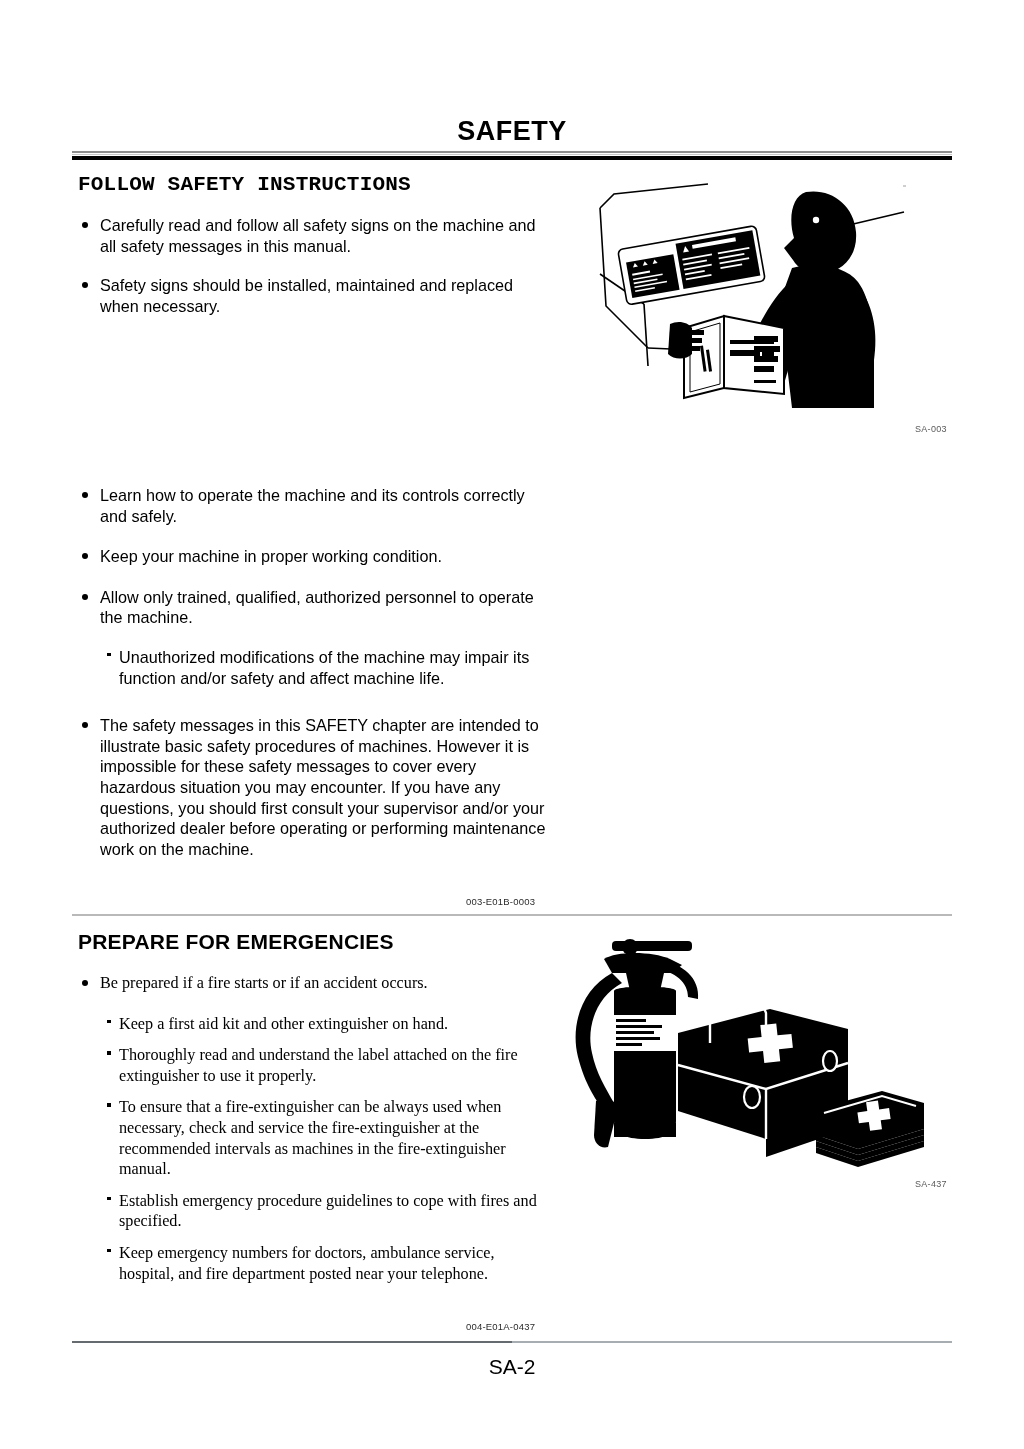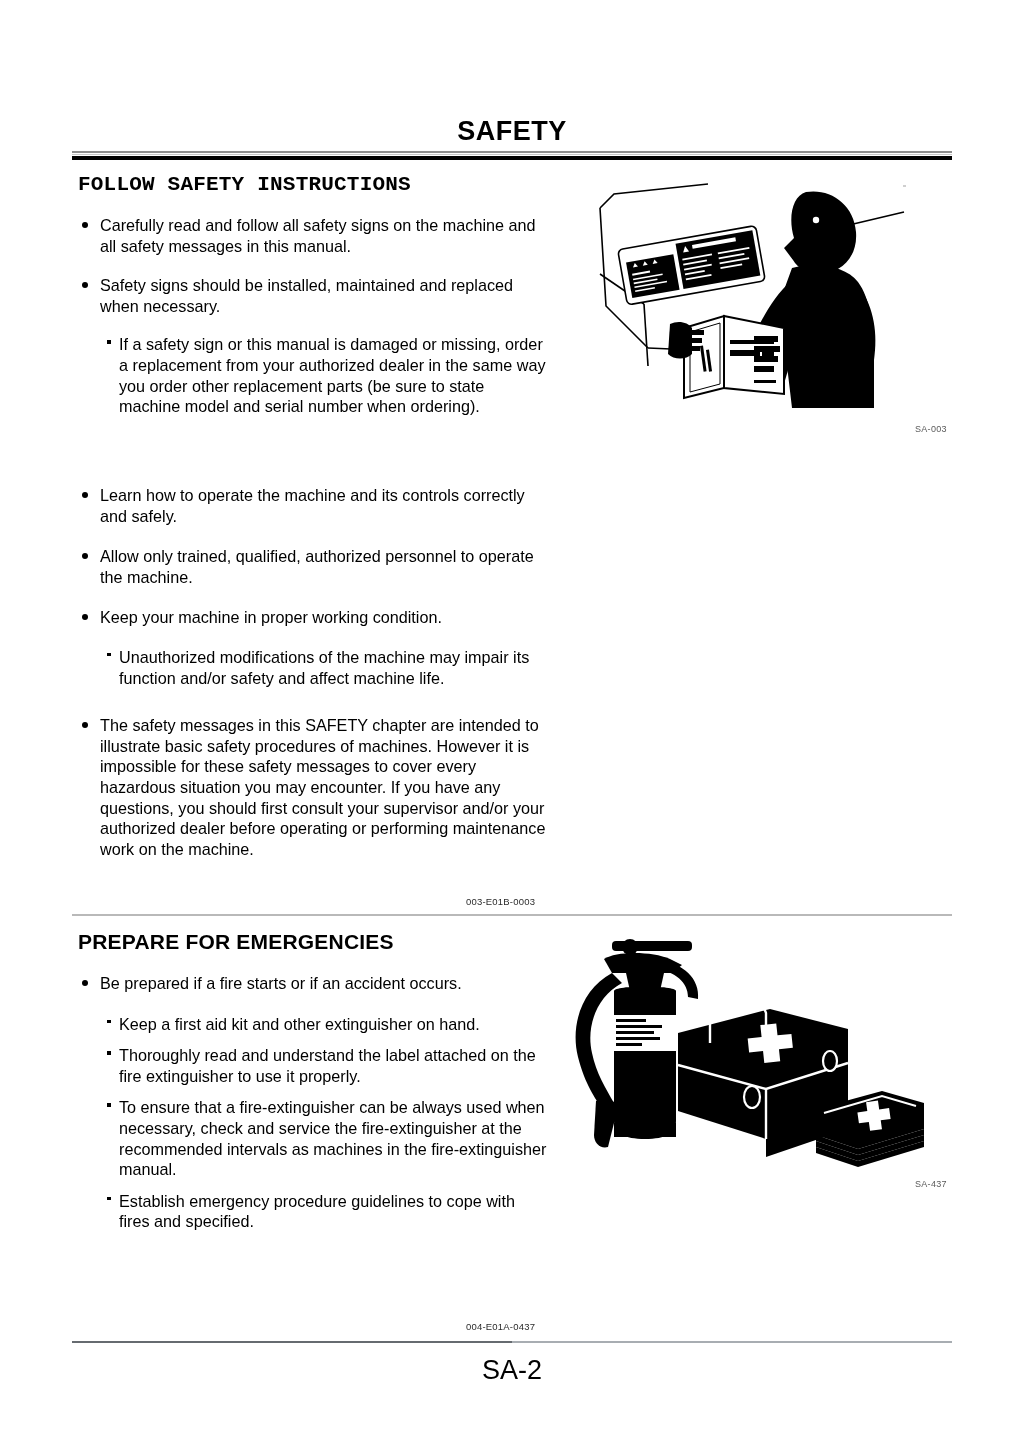--- a/index.html
+++ b/index.html
@@ -132,21 +132,21 @@
     width: 50%;
     height: 100%;
     background: #a8adb2;
   }
   .page-number {
     position: absolute;
     left: 0;
     top: 1352px;
     width: 1024px;
     text-align: center;
-    font-size: 27px;
+    font-size: 21px;
   }
 
   
   .ref-code {
     position: absolute;
     font-size: 9.5px;
     color: #2b2b2b;
     letter-spacing: 0.2px;
   }
   .fig-code {
@@ -178,27 +178,26 @@
     <div class="thin"></div>
     <div class="thin2"></div>
     <div class="thick"></div>
   </div>
 
   <div class="section-heading" style="left:78px; top:170px;font-family:Liberation Mono, monospace;">FOLLOW SAFETY INSTRUCTIONS</div>
 
   <div class="col-left" style="top:212px;">
     <div class="bullet-item">Carefully read and follow all safety signs on the machine and all safety messages in this manual.</div>
     <div class="bullet-item" style="margin-top:19px;">Safety signs should be installed, maintained and replaced when necessary.</div>
-    <div class="sub-item" style="margin-top:18px;">If a safety sign or this manual is damaged or missing, order a replacement from your authorized dealer in the same way you order other replacement parts (be sure to state machine model and serial number when ordering).</div>
   </div>
 
   <div class="col-left" style="top:482px;">
     <div class="bullet-item">Learn how to operate the machine and its controls correctly and safely.</div>
+    <div class="bullet-item" style="margin-top:20px;">Keep your machine in proper working condition.</div>
     <div class="bullet-item" style="margin-top:20px;">Allow only trained, qualified, authorized personnel to operate the machine.</div>
-    <div class="bullet-item" style="margin-top:20px;">Keep your machine in proper working condition.</div>
     <div class="sub-item" style="margin-top:19px;">Unauthorized modifications of the machine may impair its function and/or safety and affect machine life.</div>
     <div class="bullet-item" style="margin-top:27px;">The safety messages in this SAFETY chapter are intended to illustrate basic safety procedures of machines. However it is impossible for these safety messages to cover every hazardous situation you may encounter. If you have any questions, you should first consult your supervisor and/or your authorized dealer before operating or performing maintenance work on the machine.</div>
   </div>
 
   <div class="ref-code" style="left:466px; top:893px;">003-E01B-0003</div>
 
   <div class="figure" style="left:578px; top:175px;">
     <svg width="400" height="250" viewBox="0 0 400 250" xmlns="http://www.w3.org/2000/svg">
 
       <g stroke="#000" stroke-width="1.6" fill="none">
@@ -293,26 +292,27 @@
       <circle cx="238" cy="42" r="3.2" fill="#ffffff"></circle>
     </svg>
   </div>
   <div class="scan-speck" style="left:903px; top:182px;"></div>
   <div class="fig-code" style="left:915px; top:421px;">SA-003</div>
 
   <div class="section-divider" style="top:911px;"></div>
 
   <div class="section-heading" style="left:78px; top:927px;">PREPARE FOR EMERGENCIES</div>
 
-  <div class="col-left" style="top:970px;">
+  <div class="col-left" style="top:970px;font-family:Liberation Serif, serif;">
     <div class="bullet-item">Be prepared if a fire starts or if an accident occurs.</div>
     <div class="sub-item" style="margin-top:20px;">Keep a first aid kit and other extinguisher on hand.</div>
     <div class="sub-item" style="margin-top:11px;">Thoroughly read and understand the label attached on the fire extinguisher to use it properly.</div>
     <div class="sub-item" style="margin-top:11px;">To ensure that a fire-extinguisher can be always used when necessary, check and service the fire-extinguisher at the recommended intervals as machines in the fire-extinguisher manual.</div>
     <div class="sub-item" style="margin-top:11px;">Establish emergency procedure guidelines to cope with fires and specified.</div>
+    <div class="sub-item" style="margin-top:11px;">Keep emergency numbers for doctors, ambulance service, hospital, and fire department posted near your telephone.</div>
   </div>
 
   <div class="ref-code" style="left:466px; top:1318px;">004-E01A-0437</div>
 
   <div class="figure" style="left:552px; top:930px;">
     <svg width="430" height="250" viewBox="0 0 430 250" xmlns="http://www.w3.org/2000/svg">
       <g fill="#000">
 
         <path d="M60,40 C30,56 18,92 26,124 C33,152 44,166 50,176
                  L62,170 C54,156 44,140 40,120 C34,94 44,64 70,50 Z"></path>

